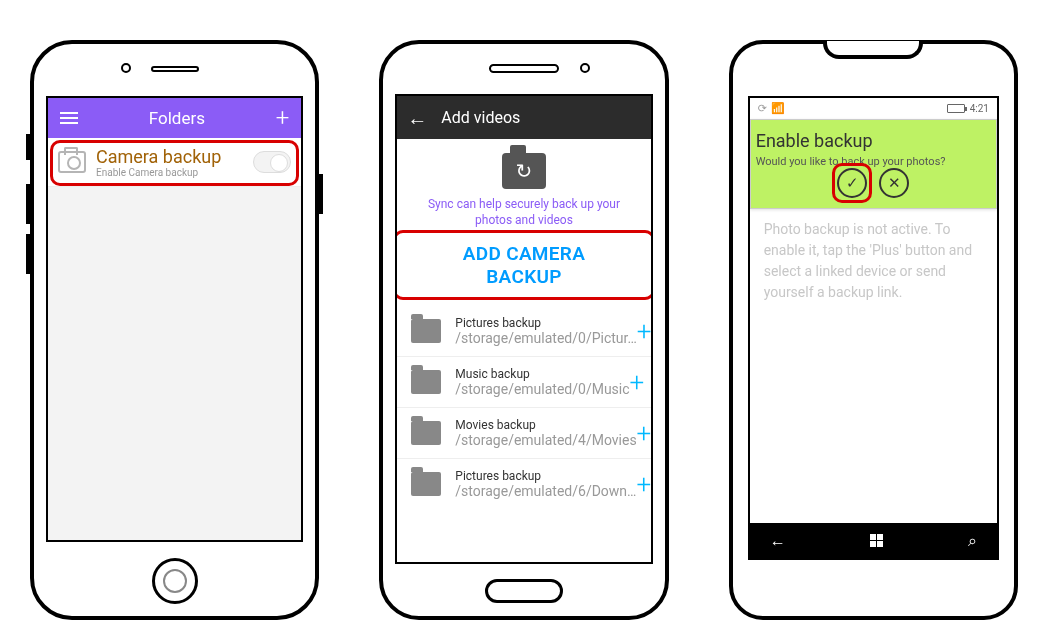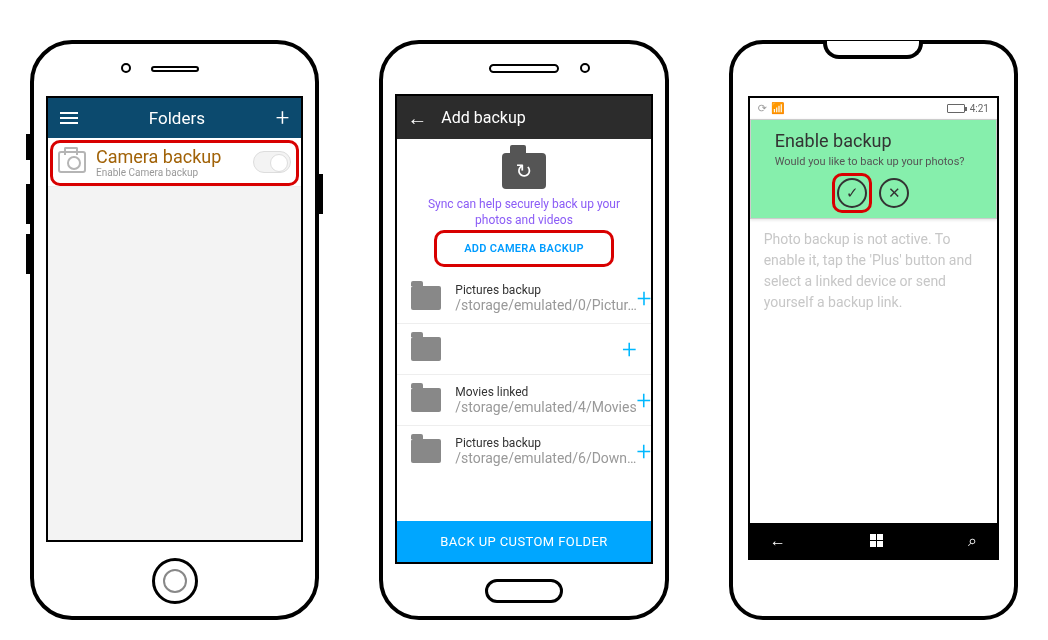--- a/index.html
+++ b/index.html
@@ -11,21 +11,21 @@
 .ip-speaker{position:absolute;top:22px;left:50%;transform:translateX(-50%);width:48px;height:6px;border:2px solid #000;border-radius:4px}
 .ip-camera{position:absolute;top:19px;left:50%;margin-left:-54px;width:10px;height:10px;border:2px solid #000;border-radius:50%}
 .ip-home{position:absolute;bottom:12px;left:50%;transform:translateX(-50%);width:46px;height:46px;border:3px solid #000;border-radius:50%;background:#fff}
 .ip-home::after{content:"";position:absolute;top:50%;left:50%;transform:translate(-50%,-50%);width:20px;height:20px;border:2px solid #888;border-radius:50%}
 .ip-side{position:absolute;background:#000}
 .ip-side.mute{left:-8px;top:90px;width:4px;height:26px}
 .ip-side.v1{left:-8px;top:140px;width:4px;height:40px}
 .ip-side.v2{left:-8px;top:190px;width:4px;height:40px}
 .ip-side.pw{right:-8px;top:130px;width:4px;height:40px}
 .ip-screen{position:absolute;top:52px;left:12px;right:12px;bottom:74px;border:2px solid #000;background:#f3f3f3;overflow:hidden}
-.ip-header{background:#0c4a6e;color:#fff;display:flex;align-items:center;justify-content:space-between;padding:10px 12px;font-size:17px}
+.ip-header{background:#8b5cf6;color:#fff;display:flex;align-items:center;justify-content:space-between;padding:10px 12px;font-size:17px}
 .ip-hamburger span{display:block;width:18px;height:2px;background:#fff;margin:3px 0}
 .ip-plus{font-size:24px;font-weight:300;line-height:18px}
 .ip-row{background:#fff;display:flex;align-items:center;padding:8px 10px;border-bottom:1px solid #eee;position:relative}
 .ip-cam-icon{width:28px;height:22px;border:2px solid #b5b5b5;border-radius:3px;position:relative;margin-right:10px;flex:none}
 .ip-cam-icon::before{content:"";position:absolute;top:-6px;left:4px;width:10px;height:6px;border:2px solid #b5b5b5;border-bottom:none;border-radius:2px 2px 0 0}
 .ip-cam-icon::after{content:"";position:absolute;top:3px;left:7px;width:10px;height:10px;border:2px solid #b5b5b5;border-radius:50%}
 .ip-row-text .t1{font-size:18px;color:#a16207}
 .ip-row-text .t2{font-size:10px;color:#999}
 .ip-toggle{margin-left:auto;width:38px;height:22px;border:1px solid #ddd;background:#f3f3f3;border-radius:12px;position:relative}
 .ip-toggle::after{content:"";position:absolute;right:2px;top:2px;width:16px;height:16px;background:#fff;border:1px solid #ddd;border-radius:50%}
@@ -37,42 +37,42 @@
 .an-cam{position:absolute;top:19px;left:50%;margin-left:56px;width:10px;height:10px;border:2px solid #000;border-radius:50%}
 .an-home{position:absolute;bottom:13px;left:50%;transform:translateX(-50%);width:78px;height:24px;border:3px solid #000;border-radius:12px}
 .an-screen{position:absolute;top:50px;left:12px;right:12px;bottom:52px;border:2px solid #000;background:#fff;overflow:hidden;display:flex;flex-direction:column}
 .an-header{background:#2c2c2c;color:#fff;display:flex;align-items:center;padding:12px 10px;font-size:16px}
 .an-back{font-size:20px;margin-right:14px;line-height:14px}
 .an-top{text-align:center;padding:14px 18px 8px}
 .an-cam-big{width:44px;height:36px;background:#555;border-radius:4px;margin:0 auto 8px;position:relative}
 .an-cam-big::before{content:"";position:absolute;top:-8px;left:8px;width:16px;height:8px;background:#555;border-radius:2px 2px 0 0}
 .an-cam-big::after{content:"↻";position:absolute;top:6px;left:0;right:0;text-align:center;color:#fff;font-size:20px}
 .an-desc{font-size:12px;color:#8b5cf6;line-height:1.3}
-.an-add{color:#009cff;font-weight:600;font-size:11px;margin:10px auto 6px;display:inline-block;padding:4px 8px;letter-spacing:.3px}
+.an-add{color:#009cff;font-weight:600;font-size:19px;margin:10px auto 6px;display:inline-block;padding:4px 8px;letter-spacing:.3px}
 .an-list{flex:1;overflow:hidden}
 .an-item{display:flex;align-items:center;padding:10px 14px;position:relative}
 .an-item+.an-item{border-top:1px solid #eee}
 .an-folder{width:30px;height:24px;background:#888;border-radius:2px;margin-right:14px;flex:none;position:relative}
 .an-folder::before{content:"";position:absolute;top:-5px;left:0;width:12px;height:5px;background:#888;border-radius:2px 2px 0 0}
 .an-item .tt{font-size:12px;color:#333}
 .an-item .tp{font-size:14px;color:#999}
 .an-plus{margin-left:auto;color:#00b8ff;font-size:26px;font-weight:300}
 .an-footer{background:#00a6ff;color:#fff;text-align:center;padding:13px;font-size:13px;letter-spacing:.4px}
 
 
 .win{position:relative;width:290px;height:580px;border:4px solid #000;border-radius:34px;background:#fff}
 .win-ear{position:absolute;top:-3px;left:50%;transform:translateX(-50%);width:100px;height:18px;border:4px solid #000;border-top:none;border-radius:0 0 16px 16px;background:#fff}
 .win-screen{position:absolute;top:52px;left:15px;right:15px;bottom:56px;border:2px solid #000;background:#fff;overflow:hidden;display:flex;flex-direction:column}
 .win-status{display:flex;align-items:center;justify-content:flex-end;gap:5px;padding:4px 8px;font-size:10px;color:#666}
 .win-status .icons{margin-right:auto;display:flex;gap:4px;color:#999;font-size:11px}
 .batt{width:18px;height:9px;border:1px solid #666;border-radius:1px;position:relative}
 .batt::after{content:"";position:absolute;right:-3px;top:2px;width:2px;height:4px;background:#666}
-.win-dialog{background:#86efac;border:1px solid #ccc;padding:10px 24px;margin:0;box-shadow:0 1px 3px rgba(0,0,0,.12)}
+.win-dialog{background:#bef264;border:1px solid #ccc;padding:10px 5px;margin:0;box-shadow:0 1px 3px rgba(0,0,0,.12)}
 .win-dialog .dt{font-size:18px;color:#333;font-weight:400;margin-bottom:4px}
-.win-dialog .dp{font-size:11px;color:#555;margin-bottom:10px}
+.win-dialog .dp{font-size:11px;color:#555;}
 .win-dialog .btns{display:flex;justify-content:center;gap:12px}
 .win-rbtn{width:30px;height:30px;border:2px solid #333;border-radius:50%;display:flex;align-items:center;justify-content:center;font-size:15px;color:#333;position:relative}
 .win-body{padding:10px 14px;font-size:14px;color:#c7c7c7;line-height:1.5;font-weight:400}
 .win-nav{background:#000;margin-top:auto;display:flex;justify-content:space-between;align-items:center;padding:8px 20px;color:#fff;font-size:16px}
 .win-nav .grid{display:grid;grid-template-columns:repeat(2,6px);grid-template-rows:repeat(2,6px);gap:1px}
 .win-nav .grid span{background:#fff}
 </style>
 </head>
 <body>
 
@@ -107,61 +107,64 @@
     </div>
     <div class="ip-home"></div>
   </div>
 
   <div class="android">
     <div class="an-speaker"></div>
     <div class="an-cam"></div>
     <div class="an-screen">
       <div class="an-header">
         <div class="an-back">←</div>
-        <div>Add backup</div>
+        <div>Add videos</div>
       </div>
       <div class="an-top">
         <div class="an-cam-big"></div>
         <div class="an-desc">Sync can help securely back up your photos and videos</div>
         <div style="position:relative;display:inline-block">
           <div class="an-add">ADD CAMERA BACKUP</div>
           <div class="hl-red" style="top:2px;left:-22px;right:-22px;bottom:-2px"></div>
         </div>
       </div>
       <div class="an-list">
         <div class="an-item">
           <div class="an-folder"></div>
           <div>
               <div class="tt">Pictures backup</div>
               <div class="tp">/storage/emulated/0/Pictur…</div>
             </div>
           <div class="an-plus">+</div>
         </div>
         <div class="an-item">
           <div class="an-folder"></div>
-          <div class="an-plus">+</div>
-        </div>
-        <div class="an-item">
-          <div class="an-folder"></div>
-          <div>
-              <div class="tt">Movies linked</div>
+          <div>
+              <div class="tt">Music backup</div>
+              <div class="tp">/storage/emulated/0/Music</div>
+            </div>
+          <div class="an-plus">+</div>
+        </div>
+        <div class="an-item">
+          <div class="an-folder"></div>
+          <div>
+              <div class="tt">Movies backup</div>
               <div class="tp">/storage/emulated/4/Movies</div>
             </div>
           <div class="an-plus">+</div>
         </div>
         <div class="an-item">
           <div class="an-folder"></div>
           <div>
               <div class="tt">Pictures backup</div>
               <div class="tp">/storage/emulated/6/Down…</div>
             </div>
           <div class="an-plus">+</div>
         </div>
       </div>
-      <div class="an-footer">BACK UP CUSTOM FOLDER</div>
     </div>
     <div class="an-home"></div>
   </div>
 
   <div class="win">
     <div class="win-ear"></div>
     <div class="win-screen">
       <div class="win-status">
         <div class="icons">
             <span>⟳</span>

